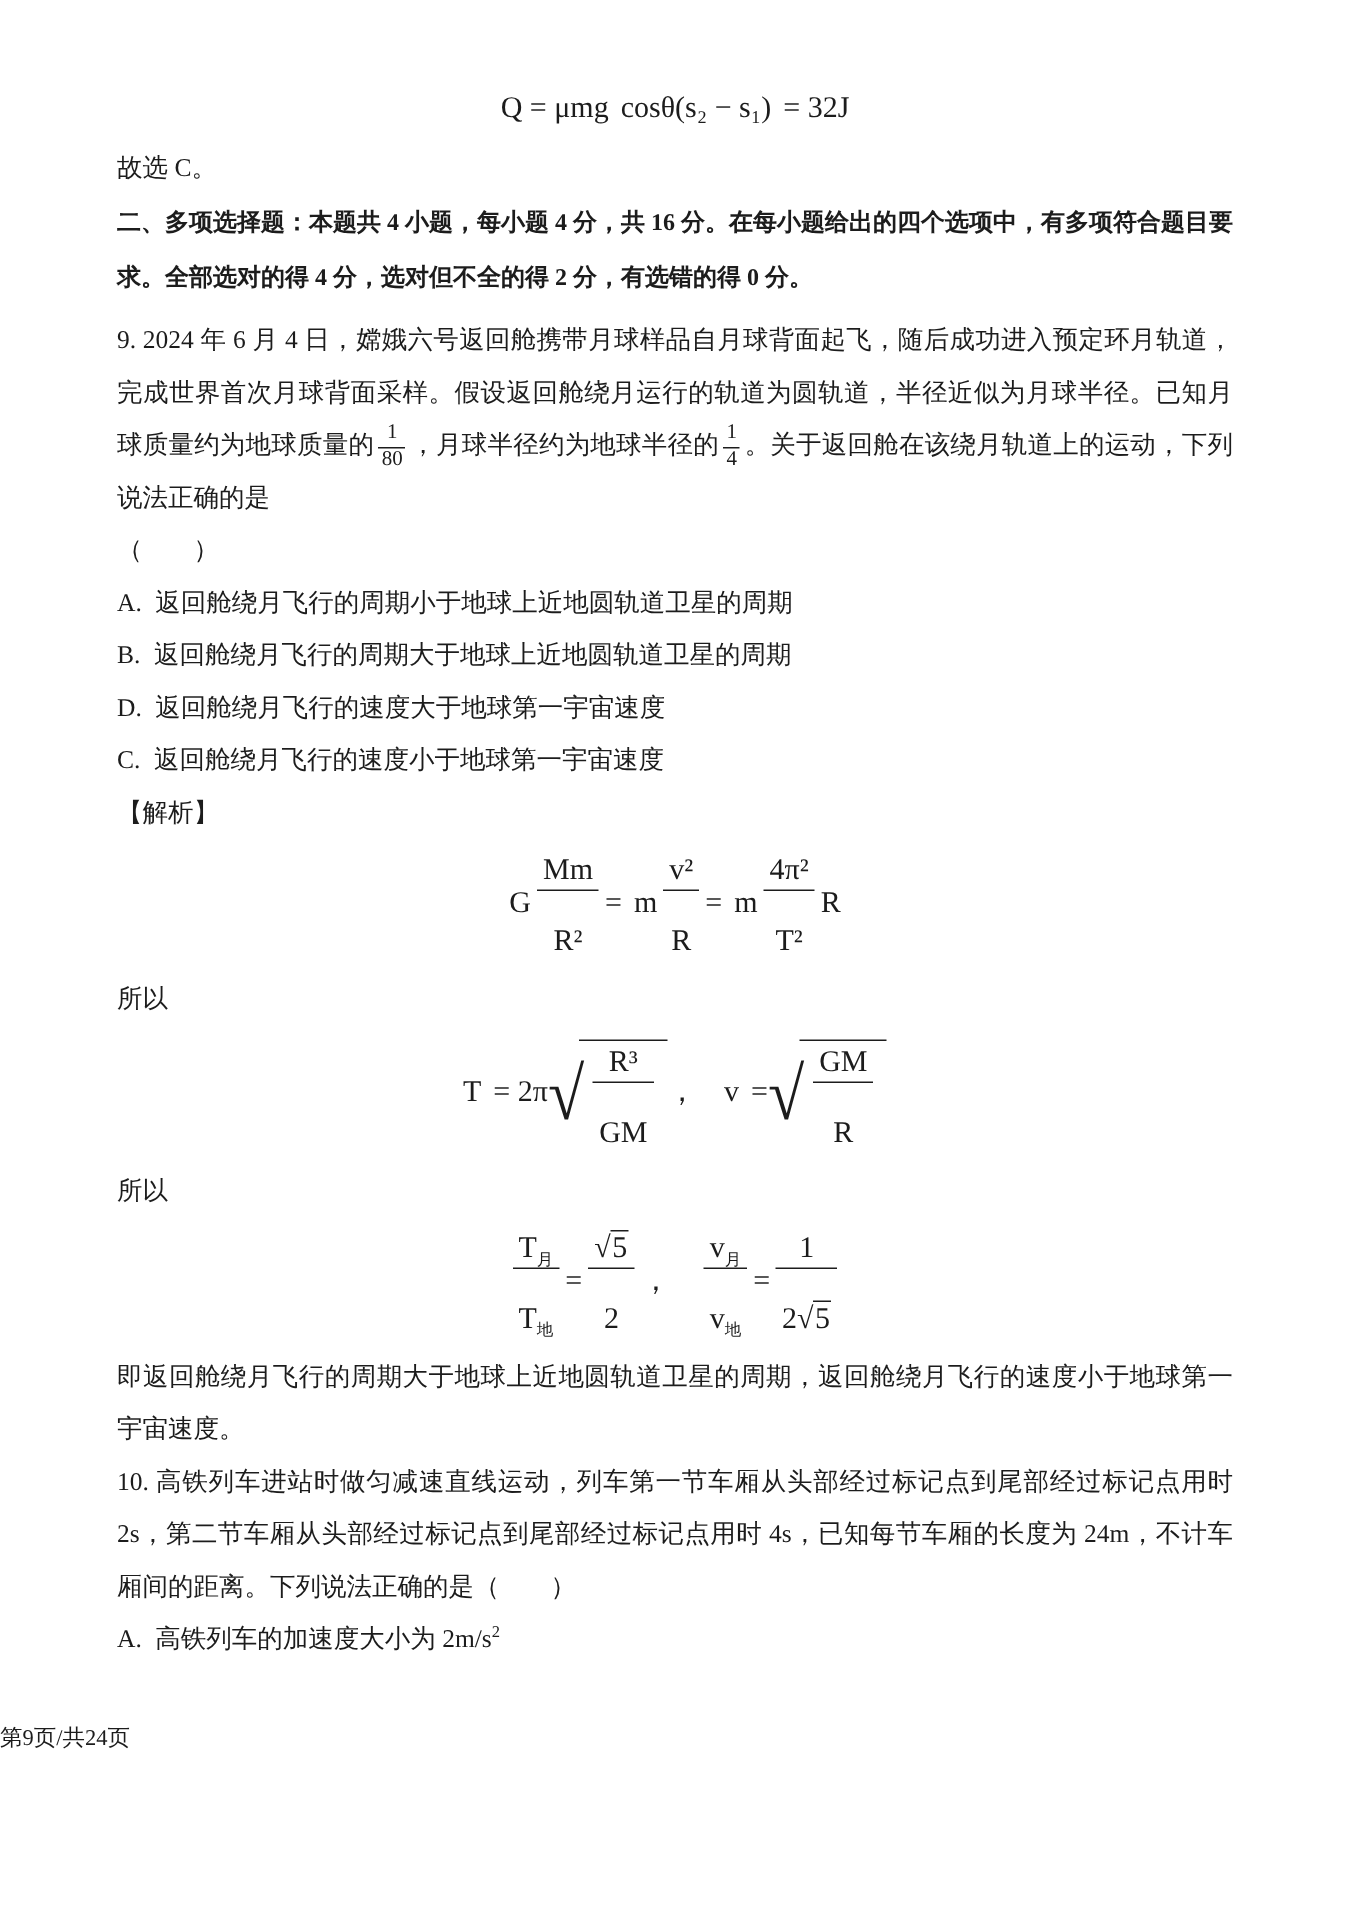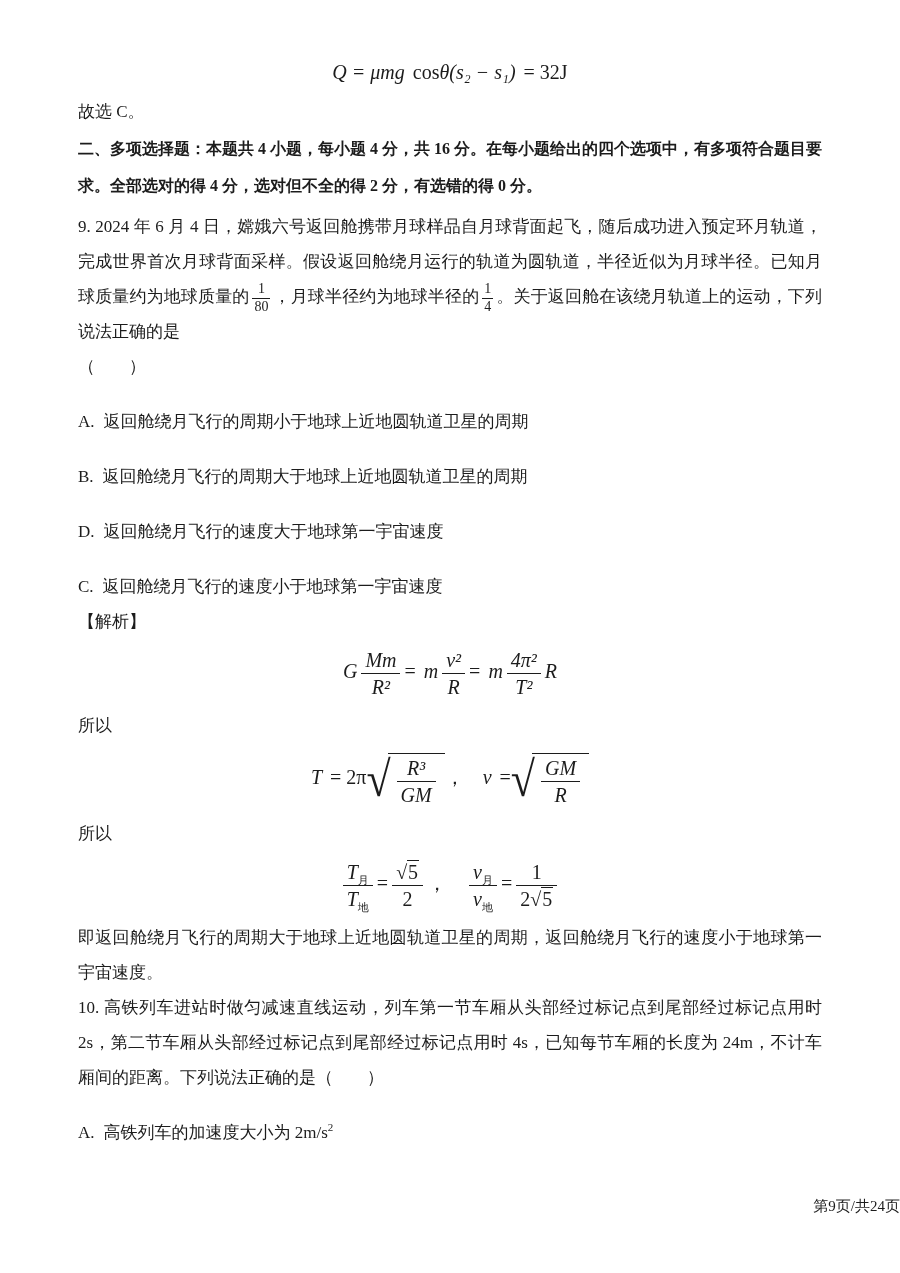--- a/index.html
+++ b/index.html
@@ -18,41 +18,42 @@
   p{ margin:0; }
   .body-line{ line-height:35px; text-align:justify; }
   .plain-line{ line-height:35px; }
   .section-header{
     font-weight:bold;
     font-size:16px;
     line-height:37px;
     text-align:justify;
     margin:1px 0 5px;
   }
-  .it{ font-style:italic; }
+  .it{ }
   .rm{ font-style:normal; }
 
   
   .f-display{
     text-align:center;
     font-size:20px;
     margin:10px 0;
     line-height:1.2;
   }
   .f-display.f-heat{ margin:2px 0 10px; }
   .f-gap{ display:inline-block; width:8px; }
   .f-gap-wide{ display:inline-block; width:18px; }
 
   
   .frac{
     display:inline-flex;
     flex-direction:column;
     text-align:center;
     vertical-align:middle;
     margin:0 4px;
+    gap:20px;
   }
   .frac .num{ display:block; padding:0 4px 2px; border-bottom:1.4px solid currentColor; line-height:1.1; }
   .frac .den{ display:block; padding:2px 4px 0; line-height:1.1; }
 
   
   .ifrac{
     display:inline-flex;
     flex-direction:column;
     text-align:center;
     vertical-align:middle;
@@ -76,33 +77,32 @@
     padding:3px 5px 0;
   }
 
   
   .rad-sym{ font-style:normal; }
   .ovl{ border-top:1.2px solid currentColor; font-style:normal; padding:0 1px; }
 
   sub.f-sub{ font-size:11px; font-style:normal; line-height:0; }
   sup.f-sup{ font-size:11px; line-height:0; }
 
-  .option-row{ line-height:35px; text-align:justify;margin-top:20px; }
+  .option-row{ line-height:35px; text-align:justify; }
   .option-row .opt-label{ margin-right:9px; }
 
   .answer-line,.analysis-line,.detail-line{ line-height:35px; }
 
   .footer{
     position:absolute;
     left:0; right:0;
     top:1149px;
-    text-align:right;
+    text-align:left;
     font-size:15px;
     color:#1c1c1c;
-    margin-top:48px;
   }
 </style>
 </head>
 <body>
 
 <div class="page">
 
   <div class="f-display f-heat">
     <span class="it">Q = μmg</span><span class="f-gap"></span><span class="rm">cos</span><span class="it">θ</span><span class="it">(s₂ − s₁)</span><span class="f-gap"></span><span class="rm">= 32J</span>
   </div>

